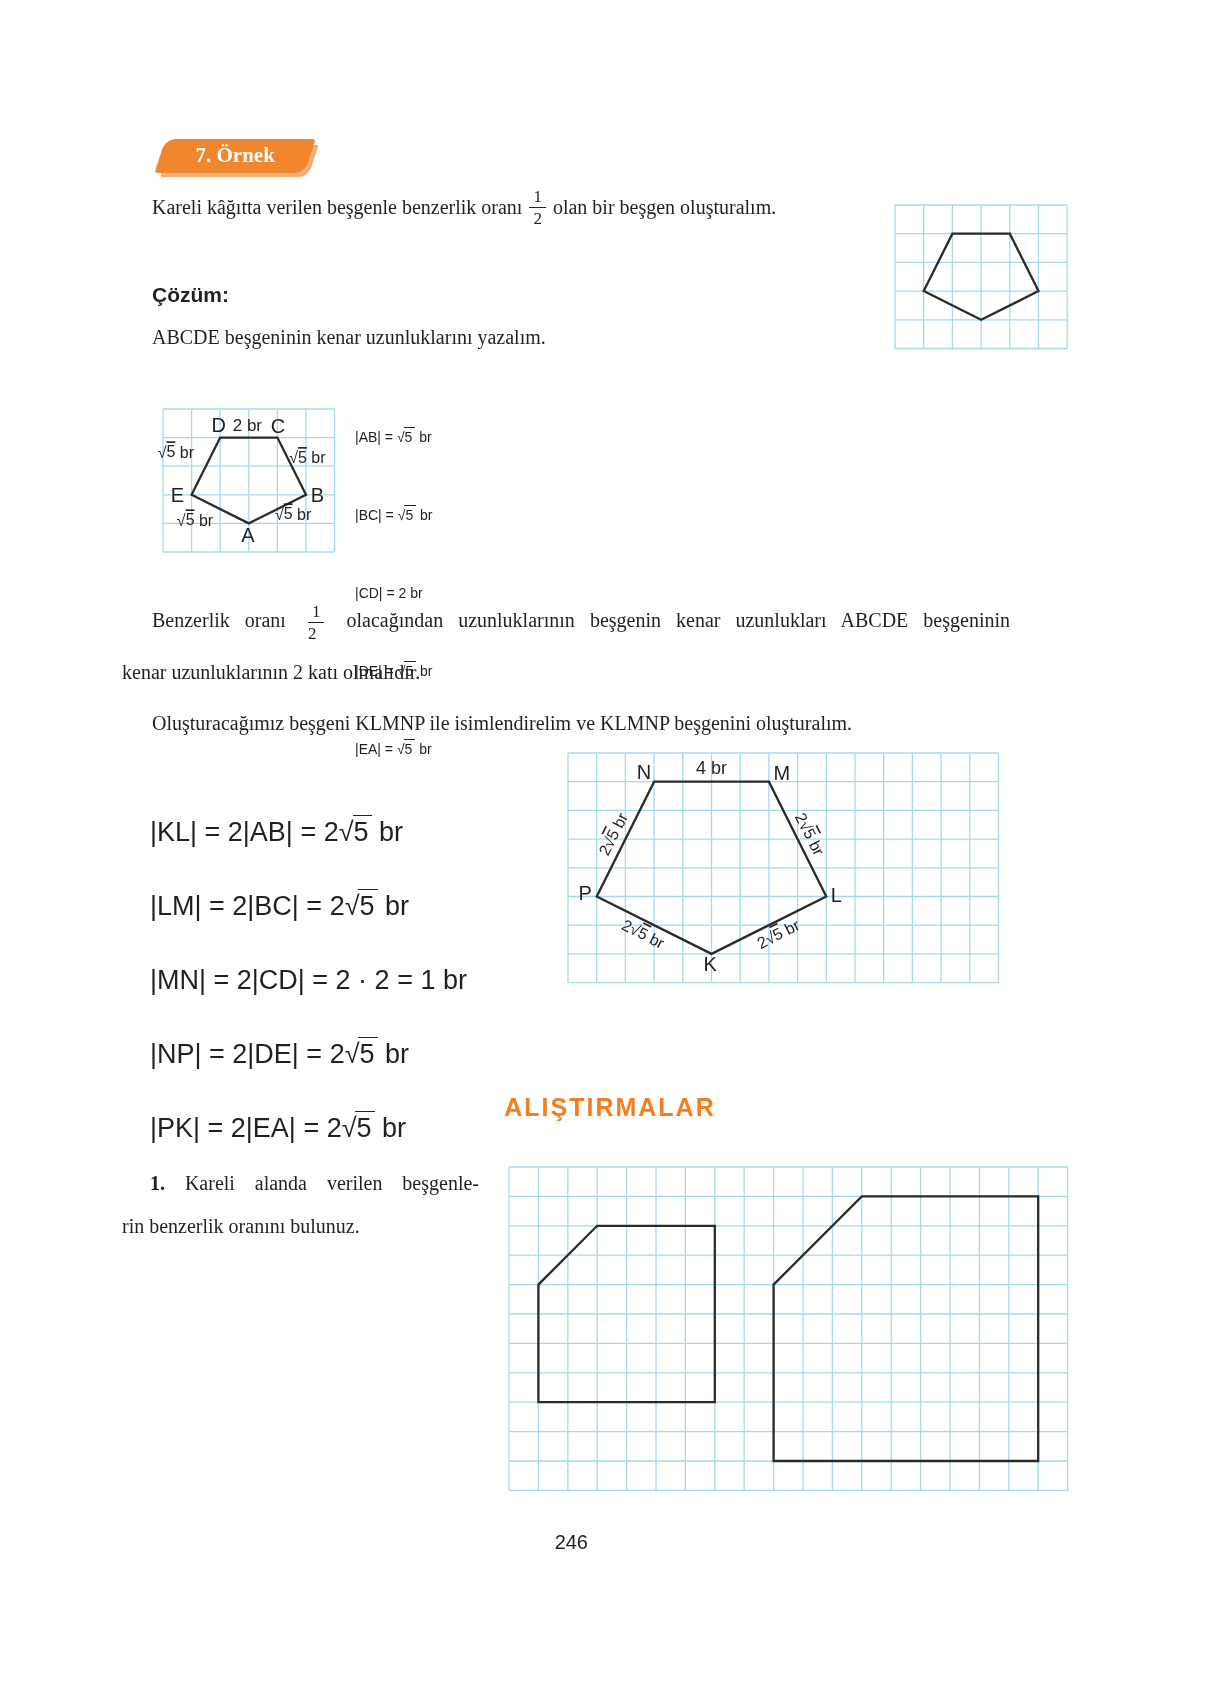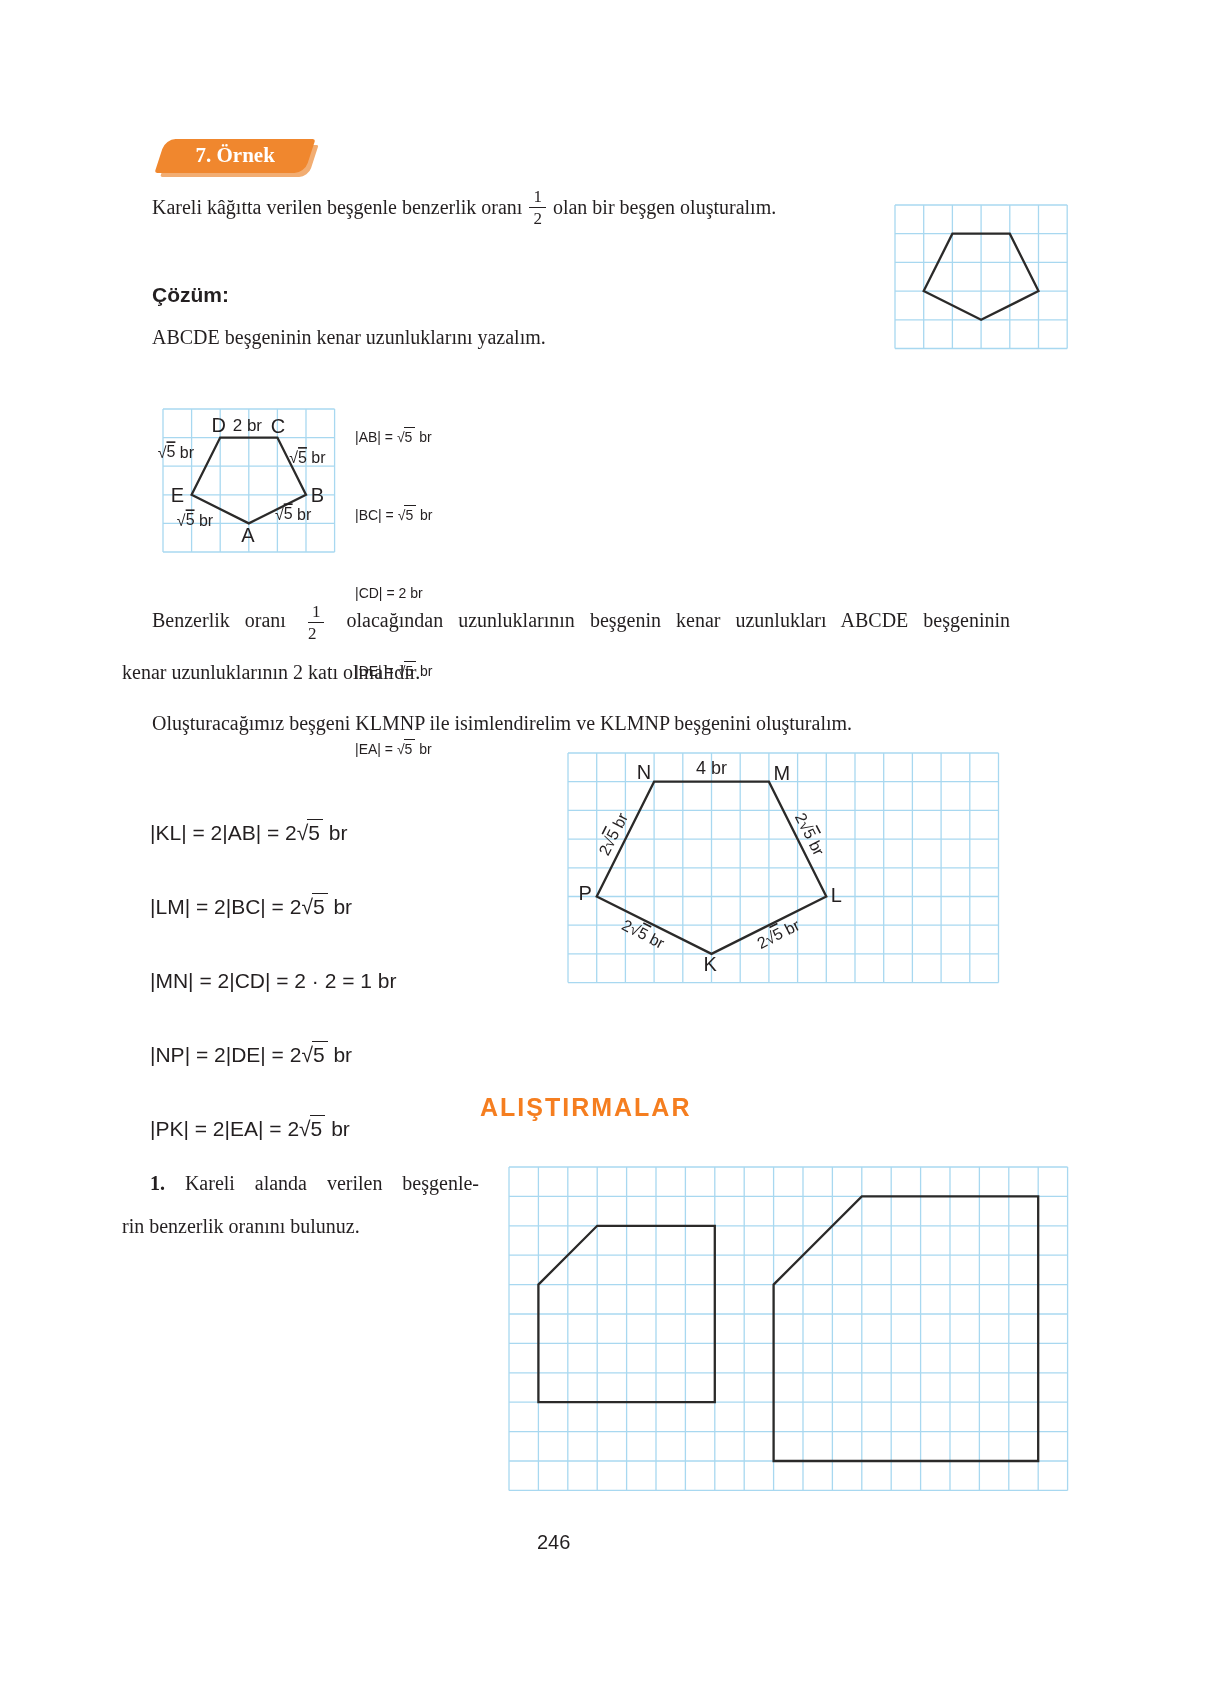--- a/index.html
+++ b/index.html
@@ -28,40 +28,40 @@
   #sol-line{left:152px;top:325px;}
 
   
   .frac{display:inline-block;vertical-align:middle;text-align:center;margin:0 7px;}
   .frac .n{display:block;font-size:17px;line-height:19px;padding:0 4px 1px 4px;border-bottom:1.6px solid #231f20;}
   .frac .d{display:block;font-size:17px;line-height:19px;padding-top:1px;}
 
   
   .eqs{white-space:pre-line;}
   #abcde-eqs{left:355px;top:379px;font-size:14px;line-height:39px;}
-  #klmnp-eqs{left:150px;top:777px;font-size:21px;line-height:37px;}
+  #klmnp-eqs{left:150px;top:777px;font-size:27px;line-height:37px;}
   .eq{display:block;}
   .ov{display:inline-block;border-top:1.7px solid currentColor;line-height:1.05;padding:2px 3px 0 1px;margin-left:-1px;}
 
   
   #para1-l1{left:122px;top:596px;width:888px;height:48px;padding-left:30px;box-sizing:border-box;
             text-align:justify;text-align-last:justify;white-space:nowrap;display:block;line-height:48px;}
   #para1-l1 .frac{line-height:normal;}
   #para1-l2{left:122px;top:660px;}
   #para2{left:152px;top:711px;}
 
   
-  #alistirmalar{left:480px;top:1093px;width:260px;text-align:left;color:#f57e20;
+  #alistirmalar{left:480px;top:1093px;width:260px;text-align:center;color:#f57e20;
                 font-weight:bold;font-size:25px;letter-spacing:2px;}
   #ex1-l1{left:122px;top:1171px;width:357px;padding-left:28px;box-sizing:border-box;
           text-align:justify;text-align-last:justify;white-space:nowrap;}
   #ex1-l2{left:122px;top:1214px;}
   #ex1-l1 .num{font-weight:bold;}
 
-  #pageno{left:537px;top:1531px;width:70px;text-align:left;font-size:20px;}
+  #pageno{left:518px;top:1531px;width:70px;text-align:right;font-size:20px;}
 
   
   svg.fig{overflow:visible;display:block;}
   .fig .grid line{stroke:#a8d8f0;stroke-width:1.3;}
   .fig polygon{fill:none;stroke:#2b2a29;stroke-width:2.3;stroke-linejoin:miter;}
   .fig text{fill:#231f20;text-anchor:middle;dominant-baseline:middle;font-family:"Liberation Sans",sans-serif;}
   .fig .svgov{text-decoration:overline;}
   #fig-given{left:895px;top:205px;}
   #fig-abcde{left:163px;top:409px;}
   #fig-klmnp{left:568px;top:753px;}

